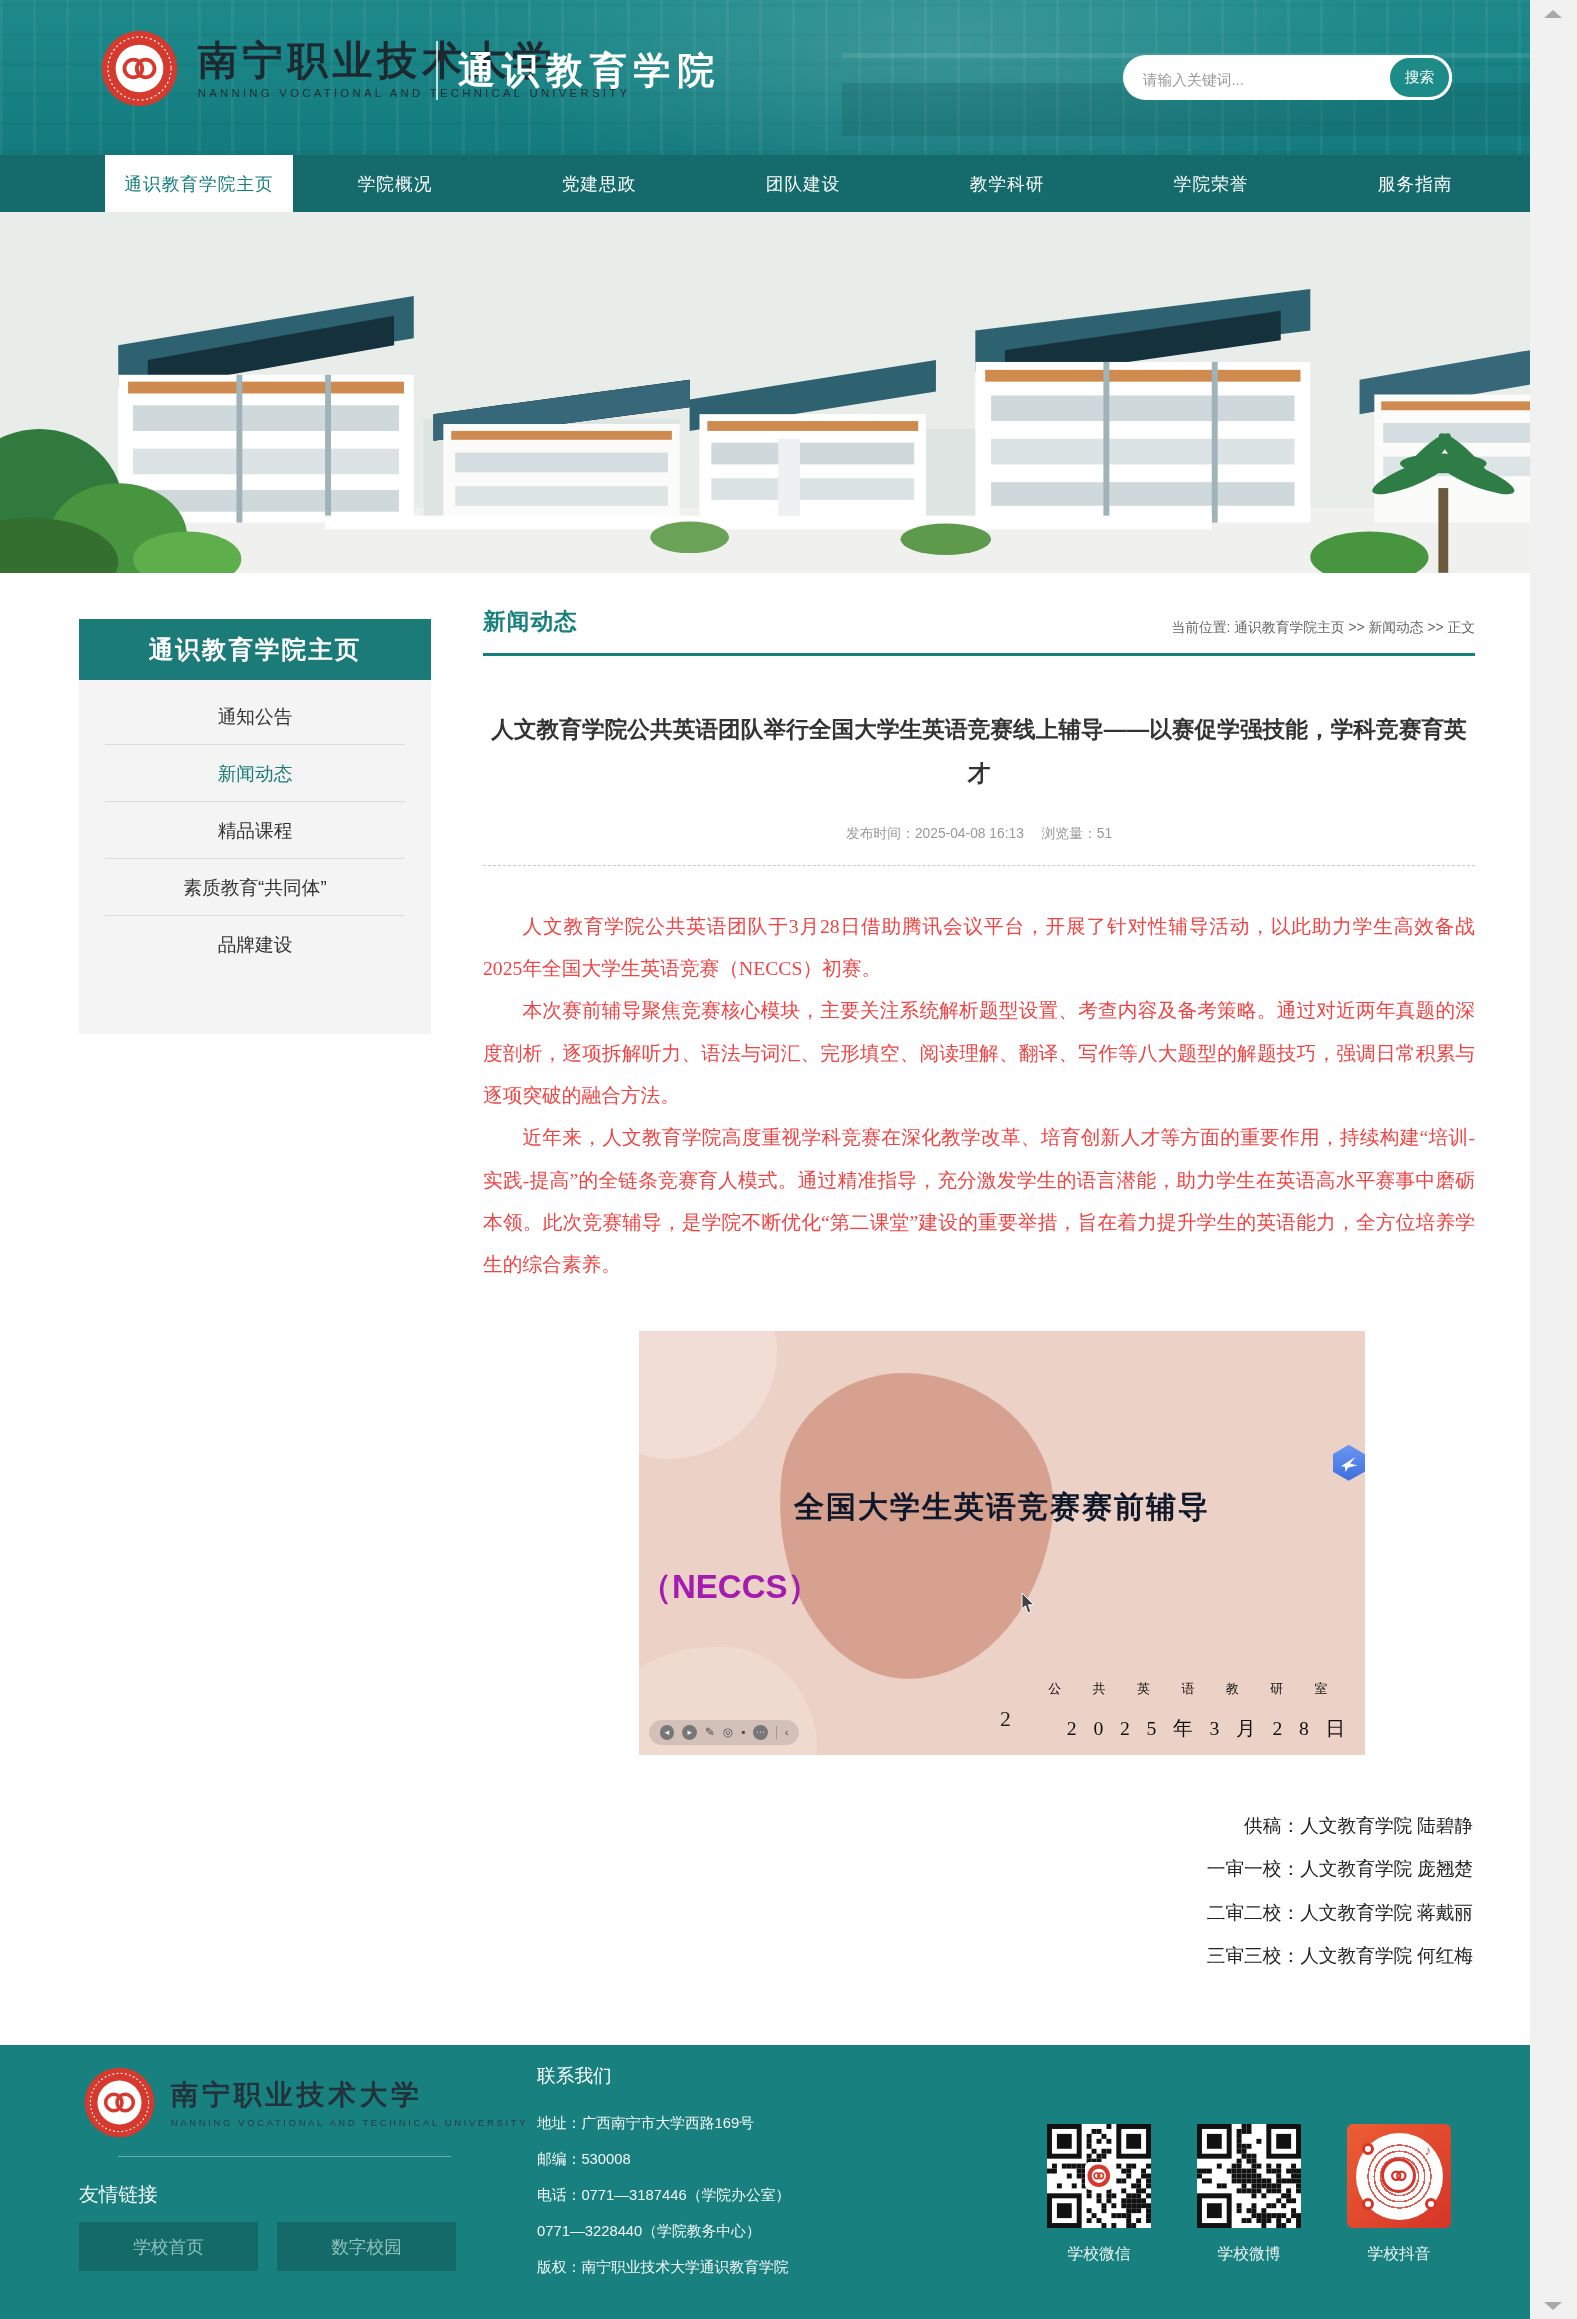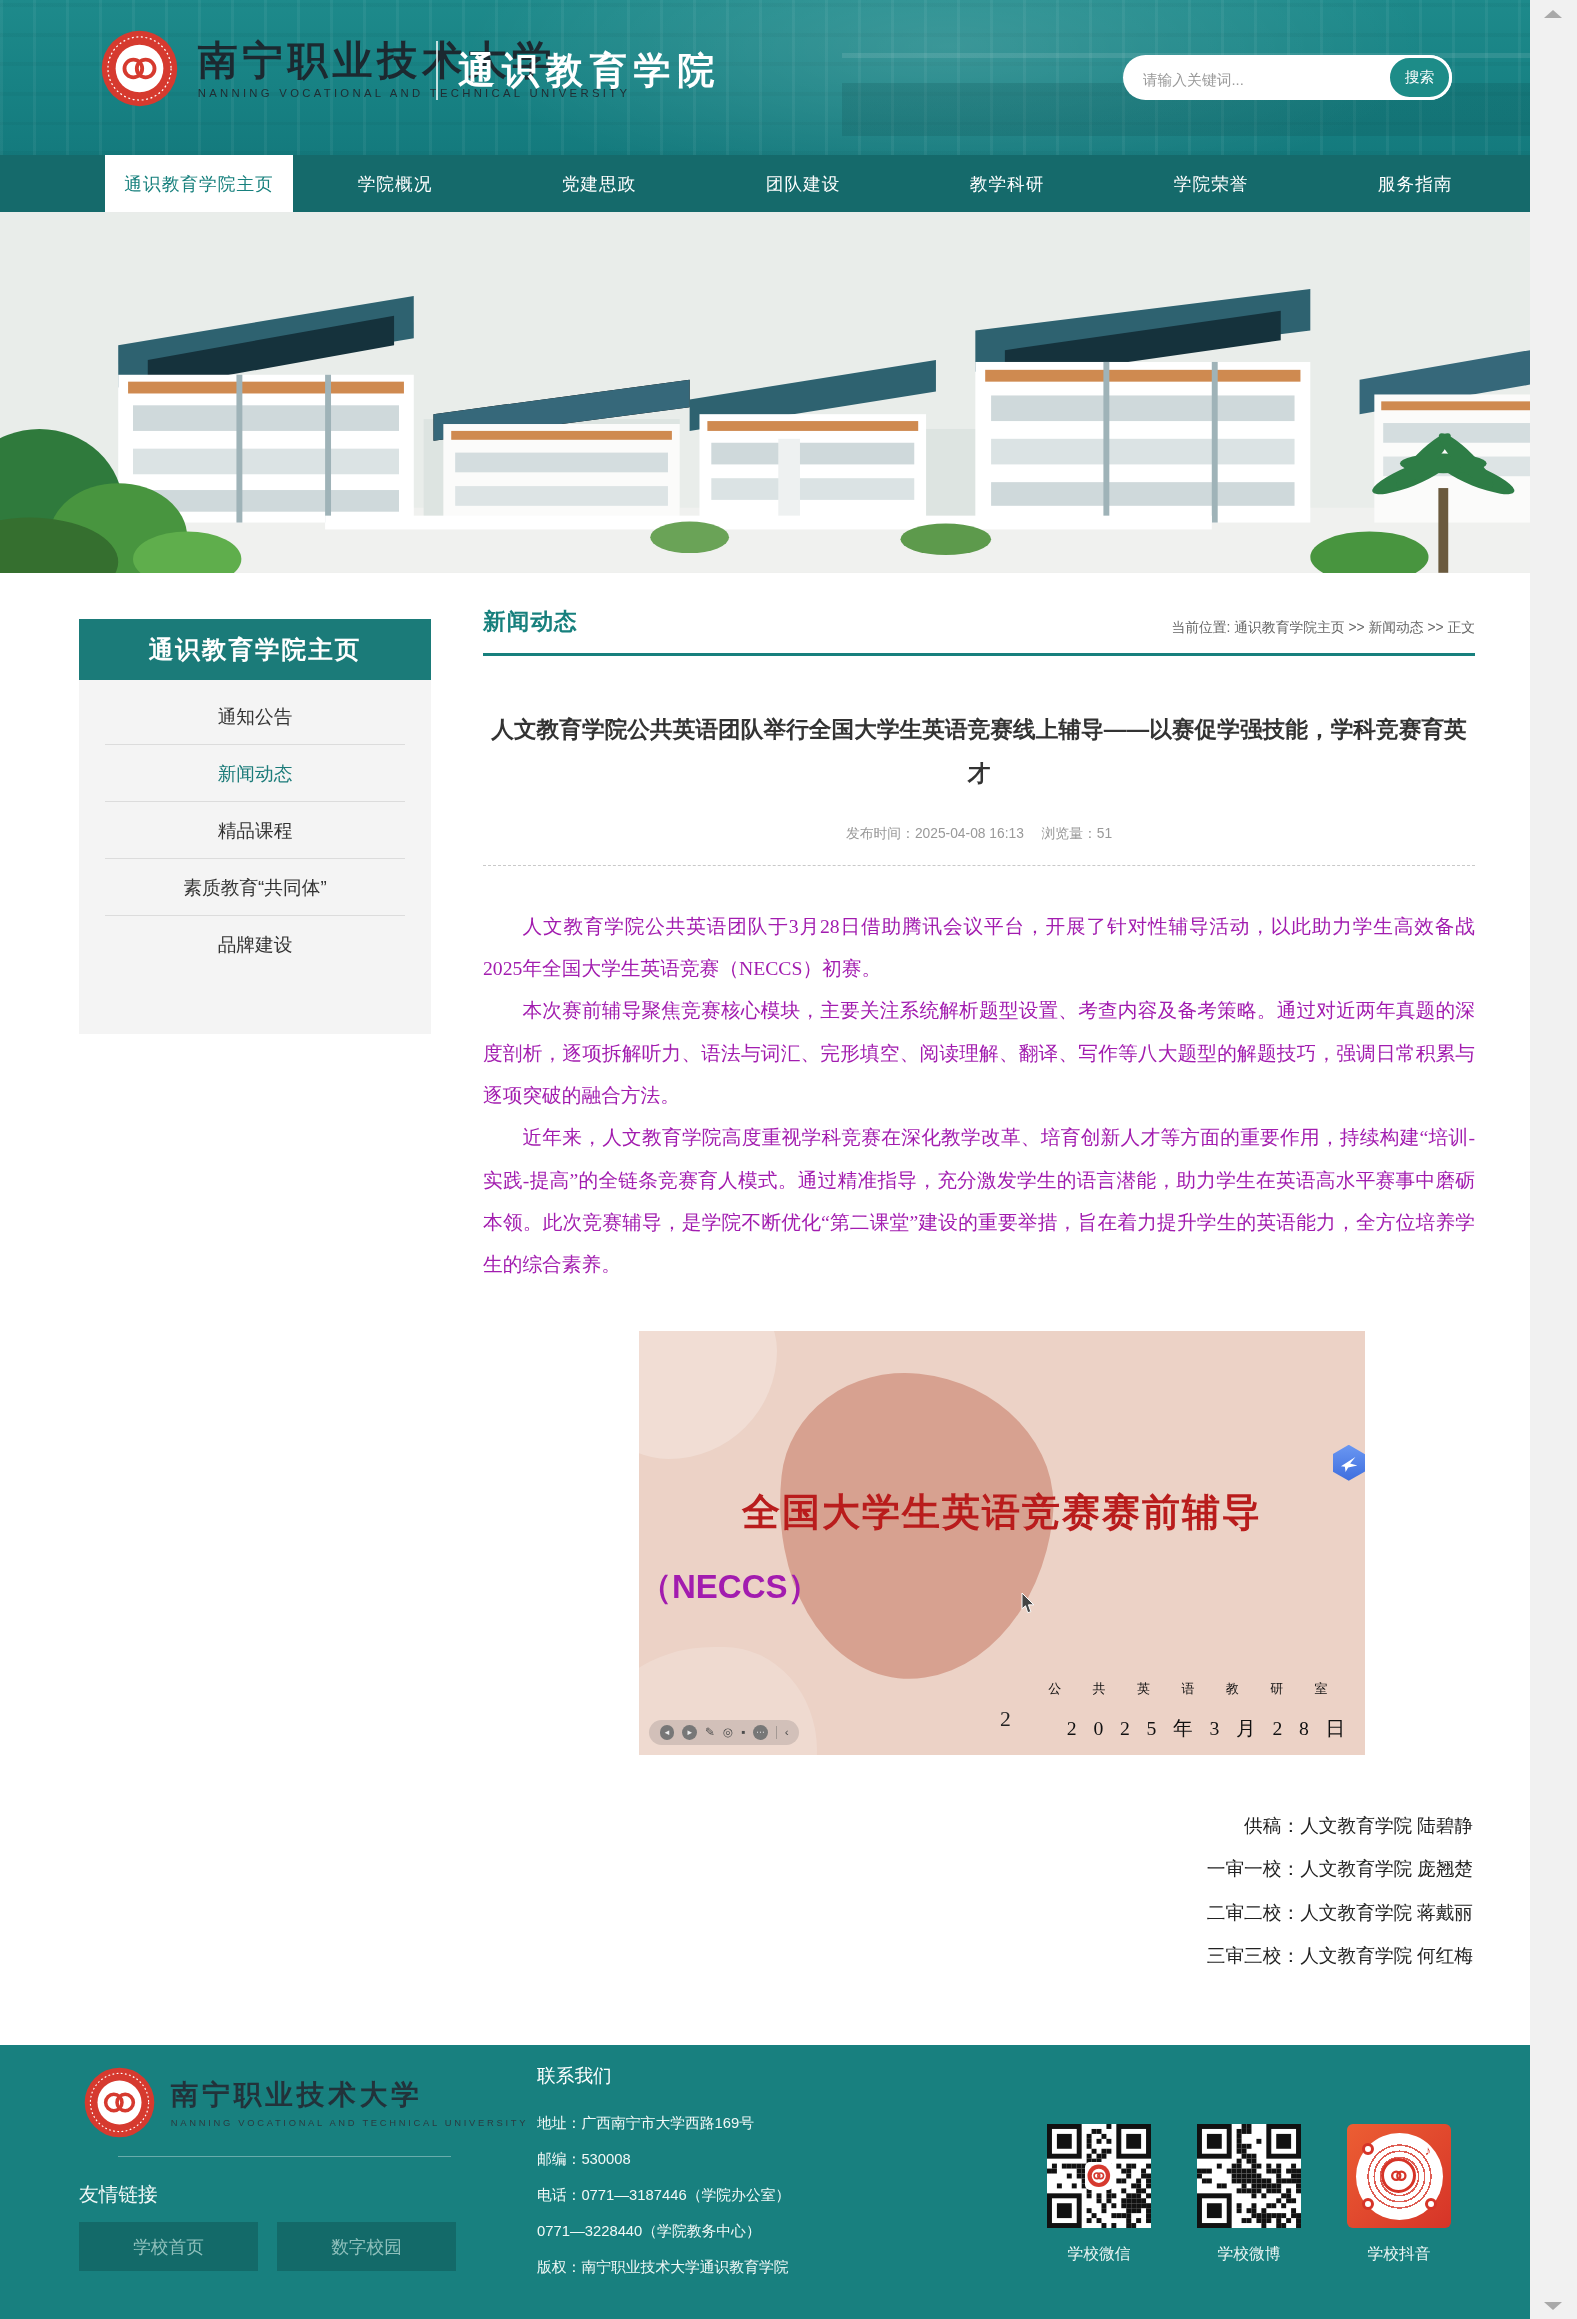--- a/index.html
+++ b/index.html
@@ -58,29 +58,29 @@
   .sidebar-item.active { color:#1b7b79; }
 
   .main-col { position:absolute; left:483px; top:33px; width:992px; }
   .section-row { display:flex; justify-content:space-between; align-items:flex-end; padding-bottom:15.8px; }
   .section-title { color:#17807d; font-size:22.7px; font-weight:bold; letter-spacing:1px; }
   .breadcrumb { color:#666; font-size:13.8px; cursor:pointer; }
   .section-divider { height:3px; background:#17807d; }
   .article-title { margin-top:51px; text-align:center; font-size:22.7px; font-weight:bold; color:#333; line-height:1.95; padding:0 5.9px; }
   .article-meta { margin-top:29.6px; padding-bottom:21.7px; text-align:center; color:#999; font-size:13.8px; border-bottom:1px dashed #c9c9c9; }
   .article-meta .sp { display:inline-block; width:17.7px; }
-  .article-body { margin-top:39px; font-family:"Liberation Serif", serif; font-size:19.7px; color:#a21caf; }
+  .article-body { margin-top:39px; font-family:"Liberation Serif", serif; font-size:19.7px; color:#ef4444; }
   .article-body p { text-indent:2em; line-height:2.15; text-align:justify; }
 
   
   .slide-figure { position:relative; width:726px; height:424px; margin:45px 0 0 156px; background:#ecd2c6; overflow:hidden; }
   .slide-blob { position:absolute; left:138px; top:43px; width:274px; height:305px; background:#d7a190; border-radius:46% 54% 50% 50% / 38% 42% 58% 62%; transform:rotate(6deg); }
   .slide-blob2 { position:absolute; left:-59px; top:-69px; width:197px; height:197px; background:rgba(255,255,255,.25); border-radius:40% 60% 55% 45% / 50% 45% 55% 50%; }
   .slide-blob3 { position:absolute; left:-39px; bottom:-89px; width:217px; height:197px; background:rgba(255,255,255,.18); border-radius:55% 45% 50% 50% / 45% 55% 50% 50%; }
-  .slide-title { position:absolute; left:0; right:0; top:156px; text-align:center; font-size:38px; font-weight:bold; color:#b91c1c; letter-spacing:2px; }
+  .slide-title { position:absolute; left:0; right:0; top:156px; text-align:center; font-size:30px; font-weight:bold; color:#0f172a; letter-spacing:2px; }
   .slide-subtitle { position:absolute; left:0; width:493px; top:234px; font-size:33px; font-weight:bold; color:#a21caf; }
   .slide-dept { position:absolute; right:25.6px; top:349px; font-family:Liberation Mono, monospace; font-size:13px; color:#111; letter-spacing:11.8px; }
   .slide-date { position:absolute; right:13.8px; top:384px; font-family:"Liberation Serif", serif; font-size:19.7px; color:#111; letter-spacing:5.9px; }
   .slide-page-num { position:absolute; left:361px; top:376px; font-family:"Liberation Serif", serif; font-size:21.7px; color:#222; }
   .slide-toolbar { position:absolute; left:9.9px; bottom:9.9px; height:24.6px; display:flex; align-items:center; gap:7.9px; padding:0 10.8px; background:rgba(186,172,166,.55); border-radius:12.8px; }
   .tb-ic { font-size:11.8px; color:#4d4d4d; line-height:1; }
   .tb-ic.circ { width:14.8px; height:14.8px; border-radius:50%; background:#777; color:#eee; font-size:8.9px; display:flex; align-items:center; justify-content:center; }
   .tb-sep { width:1px; height:12.8px; background:rgba(80,80,80,.35); }
   .slide-assistant { position:absolute; right:0px; top:114px; width:32.5px; height:36px; background:linear-gradient(180deg,#6a97f2,#3e6ede); clip-path:polygon(50% 0,100% 26%,100% 74%,50% 100%,0 74%,0 26%); display:flex; align-items:center; justify-content:center; }
   .cursor-arrow { position:absolute; left:382px; top:262px; }

